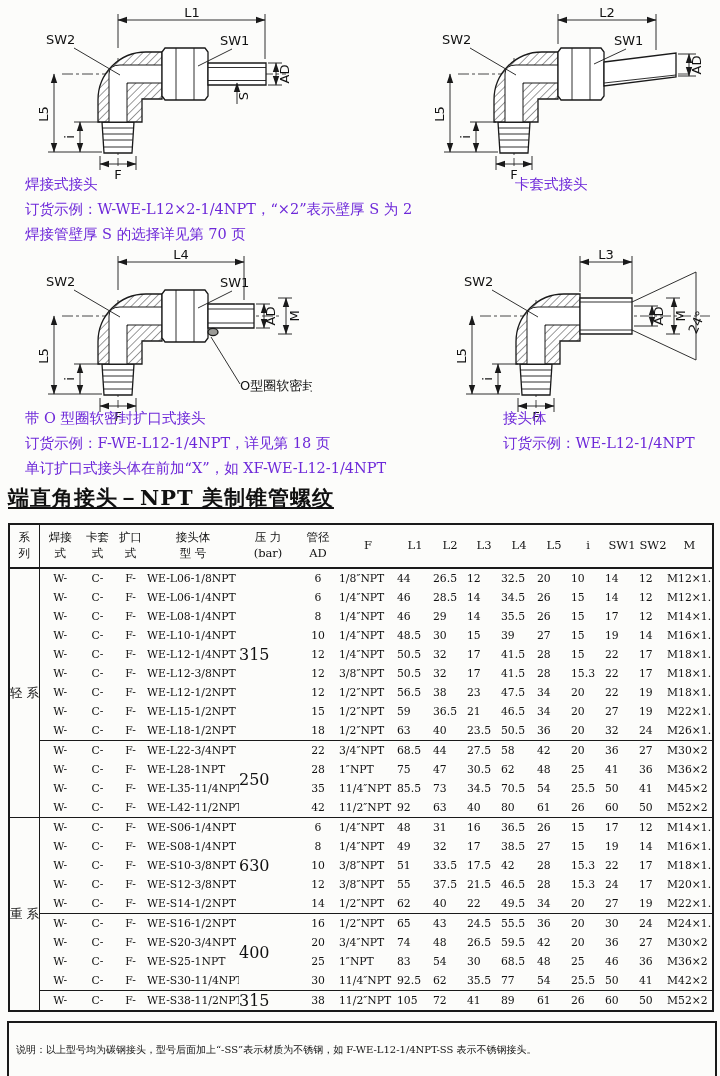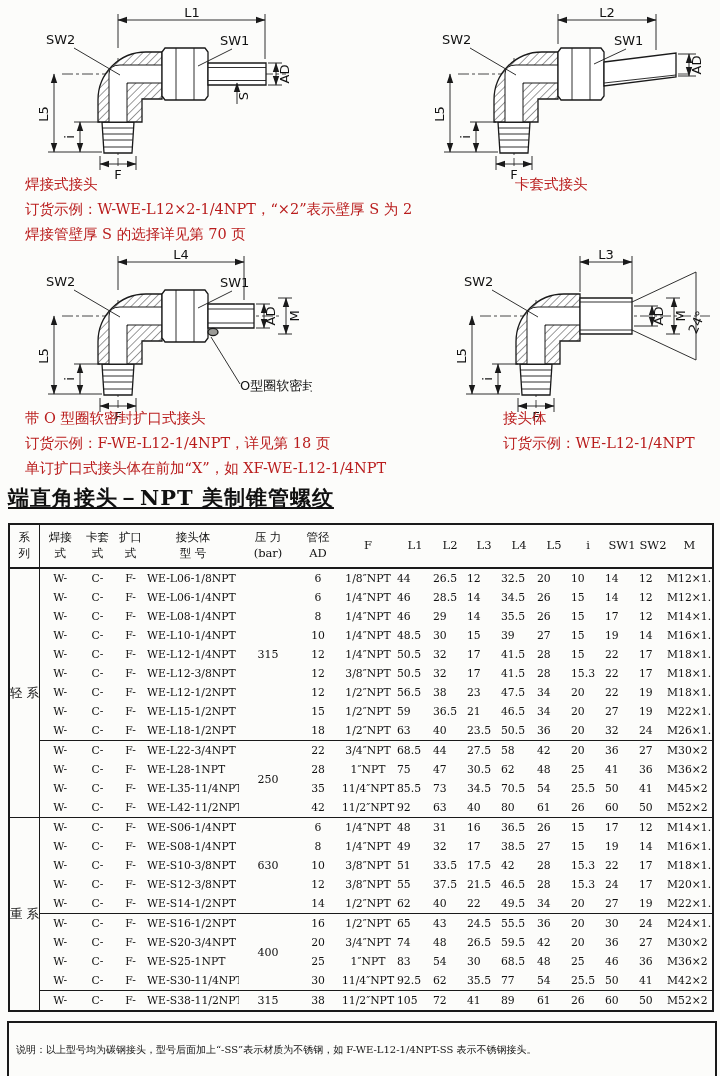--- a/index.html
+++ b/index.html
@@ -11,41 +11,41 @@
   .dwg{position:absolute;}
   .dwg .ol{fill:#fff;stroke:#1a1a1a;stroke-width:1.3;}
   .dwg .hatch{fill:url(#hatchp);stroke:#1a1a1a;stroke-width:1.3;}
   .dwg .thin{fill:none;stroke:#1a1a1a;stroke-width:0.9;}
   .dwg .dim{fill:none;stroke:#1a1a1a;stroke-width:0.9;
             marker-start:url(#arrM);marker-end:url(#arrM);}
   .dwg .dim1{fill:none;stroke:#1a1a1a;stroke-width:0.9;marker-end:url(#arrM);}
   .dwg .cl{fill:none;stroke:#1a1a1a;stroke-width:0.8;stroke-dasharray:11 3 3 3;}
   .dwg text{font-family:"DejaVu Sans","Liberation Sans",sans-serif;font-size:13px;fill:#111;}
   
-  .cap{position:absolute;font-size:14.5px;line-height:25px;color:#b91c1c;white-space:nowrap;}
+  .cap{position:absolute;font-size:14.5px;line-height:25px;color:#6d28d9;white-space:nowrap;}
   
   .page-title{position:absolute;left:8px;top:484px;font-size:21px;font-weight:bold;letter-spacing:1px;text-decoration:underline;}
   
   .tbl-wrap{position:absolute;left:8px;top:523px;width:704px;}
   table.dims{border-collapse:collapse;table-layout:fixed;width:704px;
              border:2px solid #1a1a1a;font-size:10.8px;}
   table.dims th,table.dims td{padding:0;white-space:nowrap;overflow:hidden;vertical-align:middle;font-weight:normal;}
   table.dims thead th{height:42px;text-align:center;white-space:pre-line;line-height:1.35;
                       font-size:11.5px;border-bottom:2px solid #1a1a1a;}
   table.dims thead th.c0h{border-right:1.4px solid #1a1a1a;}
   table.dims td{height:19px;}
   td.series-cell{border-right:1.4px solid #1a1a1a;text-align:center;white-space:pre-line;
                  line-height:1.55;font-size:12.5px;}
-  td.pressure-cell{text-align:center;font-size:11px;}
+  td.pressure-cell{font-size:16px;}
   tr.group-start td{border-top:1.4px solid #1a1a1a;}
   tr.series-start td{border-top:1.8px solid #1a1a1a;}
   td.c0,td.c1,td.c2{text-align:center;}
   td.c3{text-align:left;padding-left:7px;}
   td.c4{text-align:center;}
-  td.c5{text-align:center;padding-left:4px;margin-top:20px;}
+  td.c5{text-align:left;padding-left:4px;margin-top:20px;}
   td.c6,td.c7,td.c8,td.c9,td.c10,td.c11,td.c12,td.c13{text-align:left;padding-left:6px;}
   td.c14{text-align:left;padding-left:2px;}
   
   .note-box{position:absolute;left:7px;top:1021px;width:692px;border:2px solid #1a1a1a;
             padding:20px 7px;font-size:10px;white-space:nowrap;overflow:hidden;}
 </style>
 </head>
 <body>
 
 <svg width="0" height="0" style="position:absolute" aria-hidden="true">

